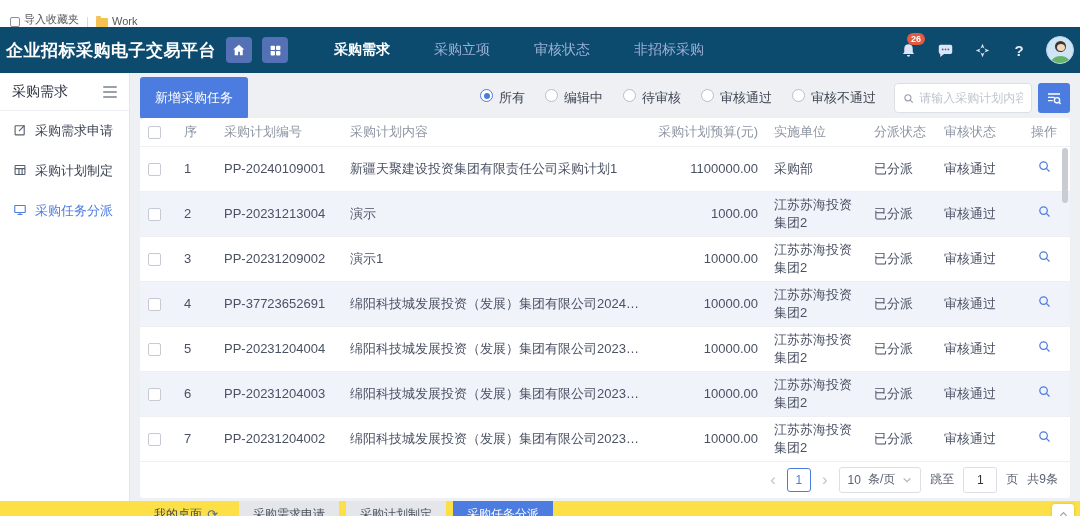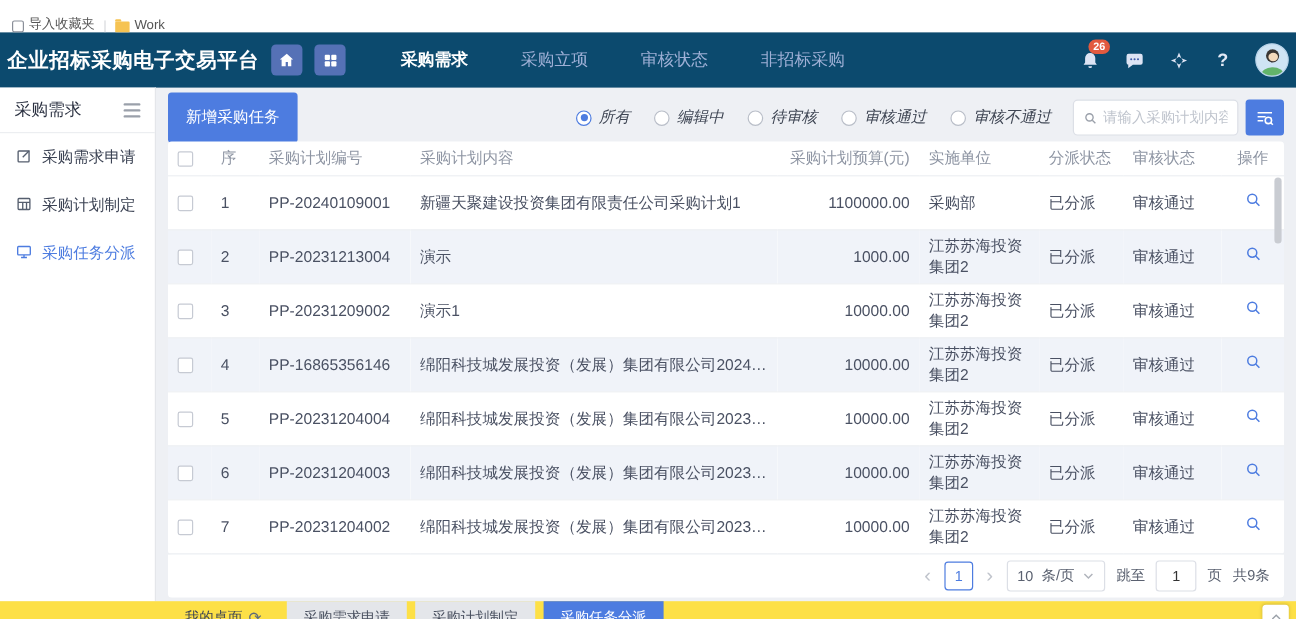--- a/index.html
+++ b/index.html
@@ -40,21 +40,21 @@
   .hamburger i { display:block; height:2px; background:#9aa0aa; border-radius:1px; }
   .sb-item { height:40px; display:flex; align-items:center; gap:8px; padding-left:13px; font-size:13px; color:#3c4354; cursor:pointer; }
   .sb-item svg { stroke:#555e6e; }
   .sb-item.active { color:#4d7ce0; }
   .sb-item.active svg { stroke:#4d7ce0; }
 
   .main { flex:1; padding:10px 10px 0 10px; display:flex; flex-direction:column; }
   .toolbar { display:flex; align-items:center; height:30px; }
   .btn-primary { background:#4d7ce0; color:#fff; border:none; height:42px; padding:0 15px; border-radius:3px; font-size:13px; cursor:pointer; font-family:inherit; }
   .filters { margin-left:auto; display:flex; align-items:center; gap:20px; font-size:13px; color:#3e4553; }
-  .radio-item { display:flex; align-items:center; gap:6px; cursor:pointer; white-space:nowrap;font-style:italic; }
+  .radio-item { display:flex; align-items:flex-start; gap:6px; cursor:pointer; white-space:nowrap; }
   .radio { width:13px; height:13px; border-radius:50%; border:1px solid #b9bec8; background:#fff; position:relative; }
   .radio.checked { border-color:#4d7ce0; }
   .radio.checked:after { content:""; position:absolute; inset:2.5px; border-radius:50%; background:#4d7ce0; }
   .search-box { margin-left:18px; width:138px; height:30px; background:#fff; border:1px solid #dcdfe6; border-radius:4px; display:flex; align-items:center; padding:0 8px; gap:5px; }
   .search-box input { border:none; outline:none; width:100%; font-size:12px; color:#333; font-family:inherit; }
   .search-box input::placeholder { color:#bfc4cd; }
   .btn-adv { margin-left:6px; width:32px; height:30px; background:#4d7ce0; border:none; border-radius:3px; display:flex; align-items:center; justify-content:center; cursor:pointer; }
 
   
   .table-card { position:relative; margin-top:5px; background:#fff; border-radius:3px; }
@@ -306,21 +306,21 @@
                 <td class="op"><span class="op-btn">
                     <svg viewBox="0 0 24 24" width="15" height="15" fill="none" stroke="#4d7ce0" stroke-width="2">
                       <circle cx="10.5" cy="10.5" r="6"></circle>
                       <path d="M15 15l5 5"></path>
                     </svg>
                   </span></td>
               </tr>
               <tr class="striped">
                 <td><span class="checkbox"></span></td>
                 <td>4</td>
-                <td>PP-16865356146</td>
+                <td>PP-37723652691</td>
                 <td class="content-cell">绵阳科技城发展投资（发展）集团有限公司2024年度第一季度采购</td>
                 <td class="num">10000.00</td>
                 <td>江苏苏海投资集团2</td>
                 <td>已分派</td>
                 <td>审核通过</td>
                 <td class="op"><span class="op-btn">
                     <svg viewBox="0 0 24 24" width="15" height="15" fill="none" stroke="#4d7ce0" stroke-width="2">
                       <circle cx="10.5" cy="10.5" r="6"></circle>
                       <path d="M15 15l5 5"></path>
                     </svg>

